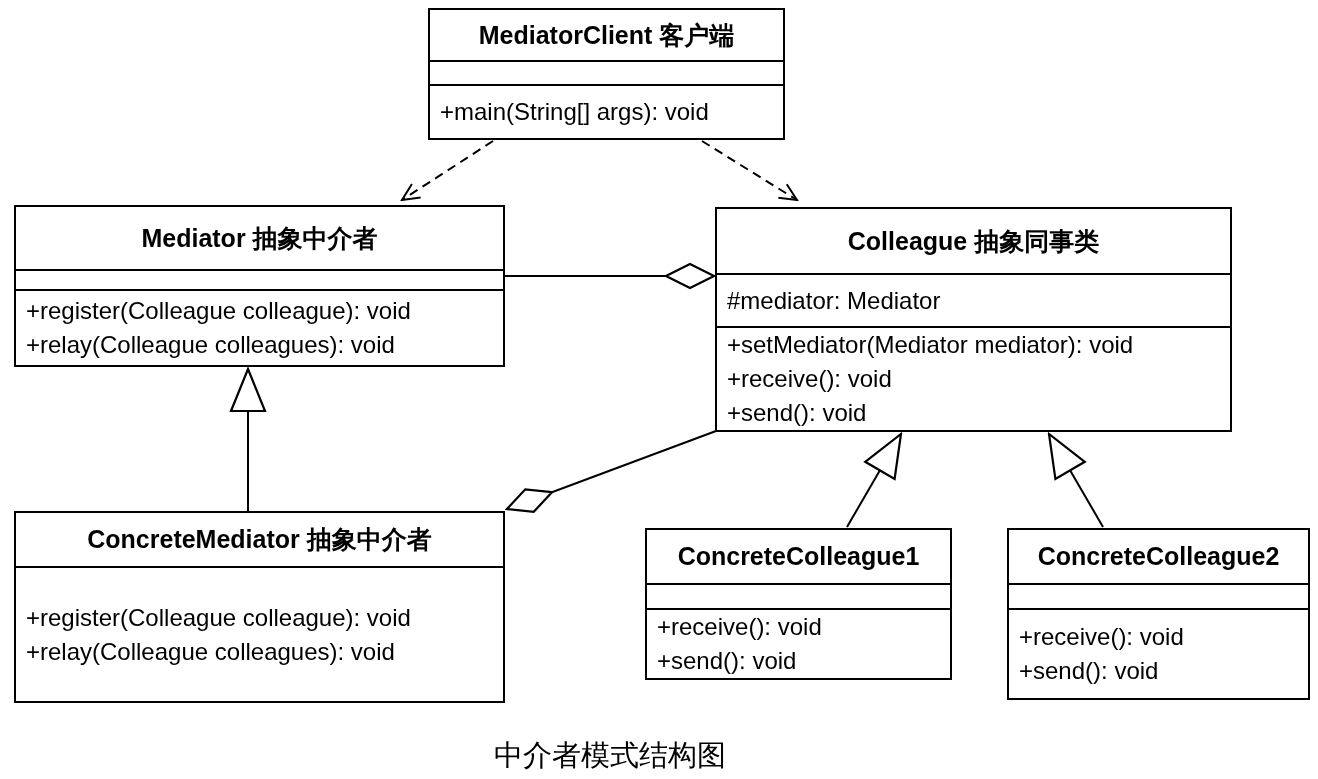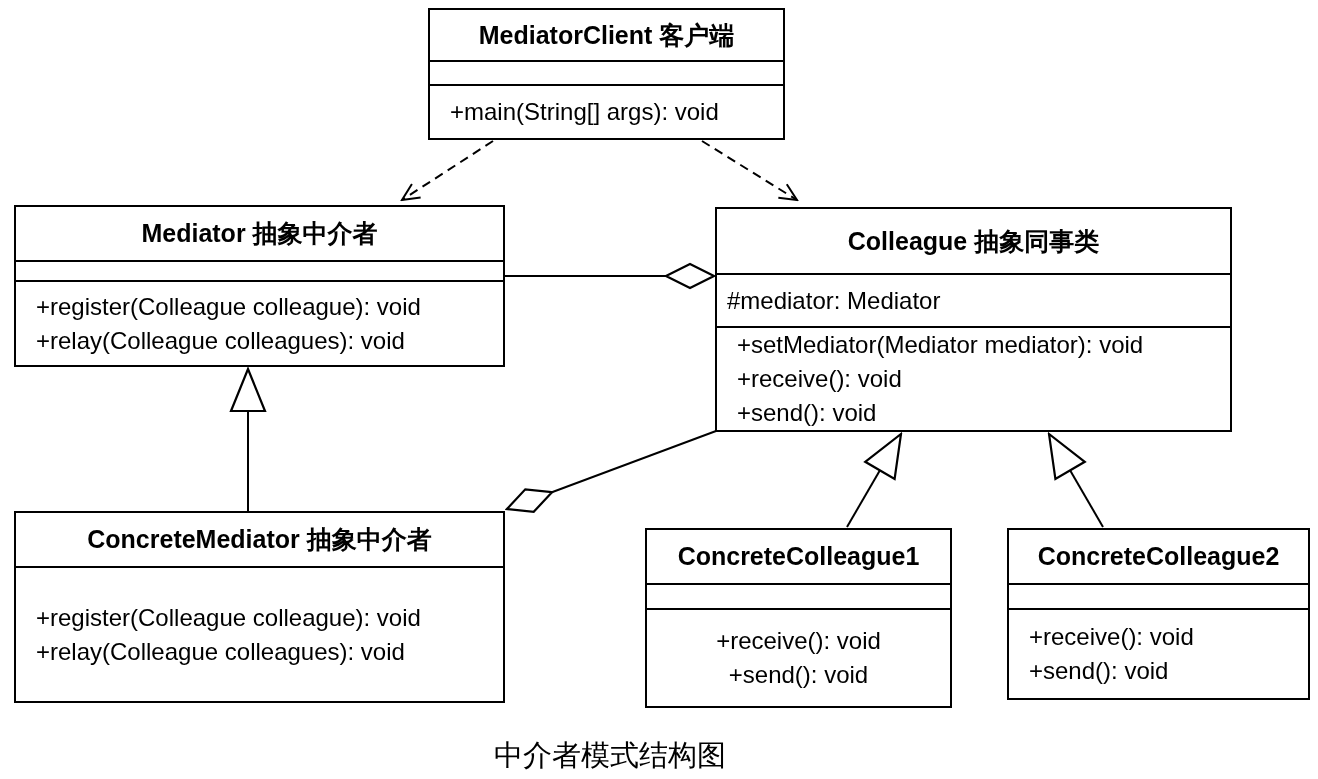--- a/index.html
+++ b/index.html
@@ -43,21 +43,21 @@
     flex-direction: column;
     justify-content: center;
     padding: 0 10px;
     font-size: 24px;
   }
   .sec-methods {
     flex: 1;
     display: flex;
     flex-direction: column;
     justify-content: center;
-    padding: 0 20px;
+    padding: 0 10px;
     font-size: 24px;
   }
   .member-line {
     line-height: 34px;
     white-space: nowrap;
   }
   .caption {
     position: absolute;
     left: 0;
     top: 736px;
@@ -96,21 +96,21 @@
 
   <div class="class-box" style="left:428px; top:8px; width:357px; height:132px;">
     <div class="sec sec-title" style="height:52px;">MediatorClient 客户端</div>
     <div class="sec sec-attrs" style="height:24px;"></div>
     <div class="sec sec-methods">
       <div class="member-line">+main(String[] args): void</div>
     </div>
   </div>
 
   <div class="class-box" style="left:14px; top:205px; width:491px; height:162px;">
-    <div class="sec sec-title" style="height:55px;">Mediator 抽象中介者</div>
+    <div class="sec sec-title" style="height:64px;">Mediator 抽象中介者</div>
     <div class="sec sec-attrs" style="height:20px;"></div>
     <div class="sec sec-methods">
       <div class="member-line">+register(Colleague colleague): void</div>
       <div class="member-line">+relay(Colleague colleagues): void</div>
     </div>
   </div>
 
   <div class="class-box" style="left:715px; top:207px; width:517px; height:225px;">
     <div class="sec sec-title" style="height:68px;">Colleague 抽象同事类</div>
     <div class="sec sec-attrs" style="height:54px;">
@@ -124,21 +124,21 @@
   </div>
 
   <div class="class-box" style="left:14px; top:511px; width:491px; height:192px;">
     <div class="sec sec-title" style="height:55px;">ConcreteMediator 抽象中介者</div>
     <div class="sec sec-methods">
       <div class="member-line">+register(Colleague colleague): void</div>
       <div class="member-line">+relay(Colleague colleagues): void</div>
     </div>
   </div>
 
-  <div class="class-box" style="left:645px; top:528px; width:307px; height:180px;text-align:center;">
+  <div class="class-box" style="left:645px; top:528px; width:307px; height:152px;">
     <div class="sec sec-title" style="height:55px;">ConcreteColleague1</div>
     <div class="sec sec-attrs" style="height:25px;"></div>
     <div class="sec sec-methods">
       <div class="member-line">+receive(): void</div>
       <div class="member-line">+send(): void</div>
     </div>
   </div>
 
   <div class="class-box" style="left:1007px; top:528px; width:303px; height:172px;">
     <div class="sec sec-title" style="height:55px;">ConcreteColleague2</div>

